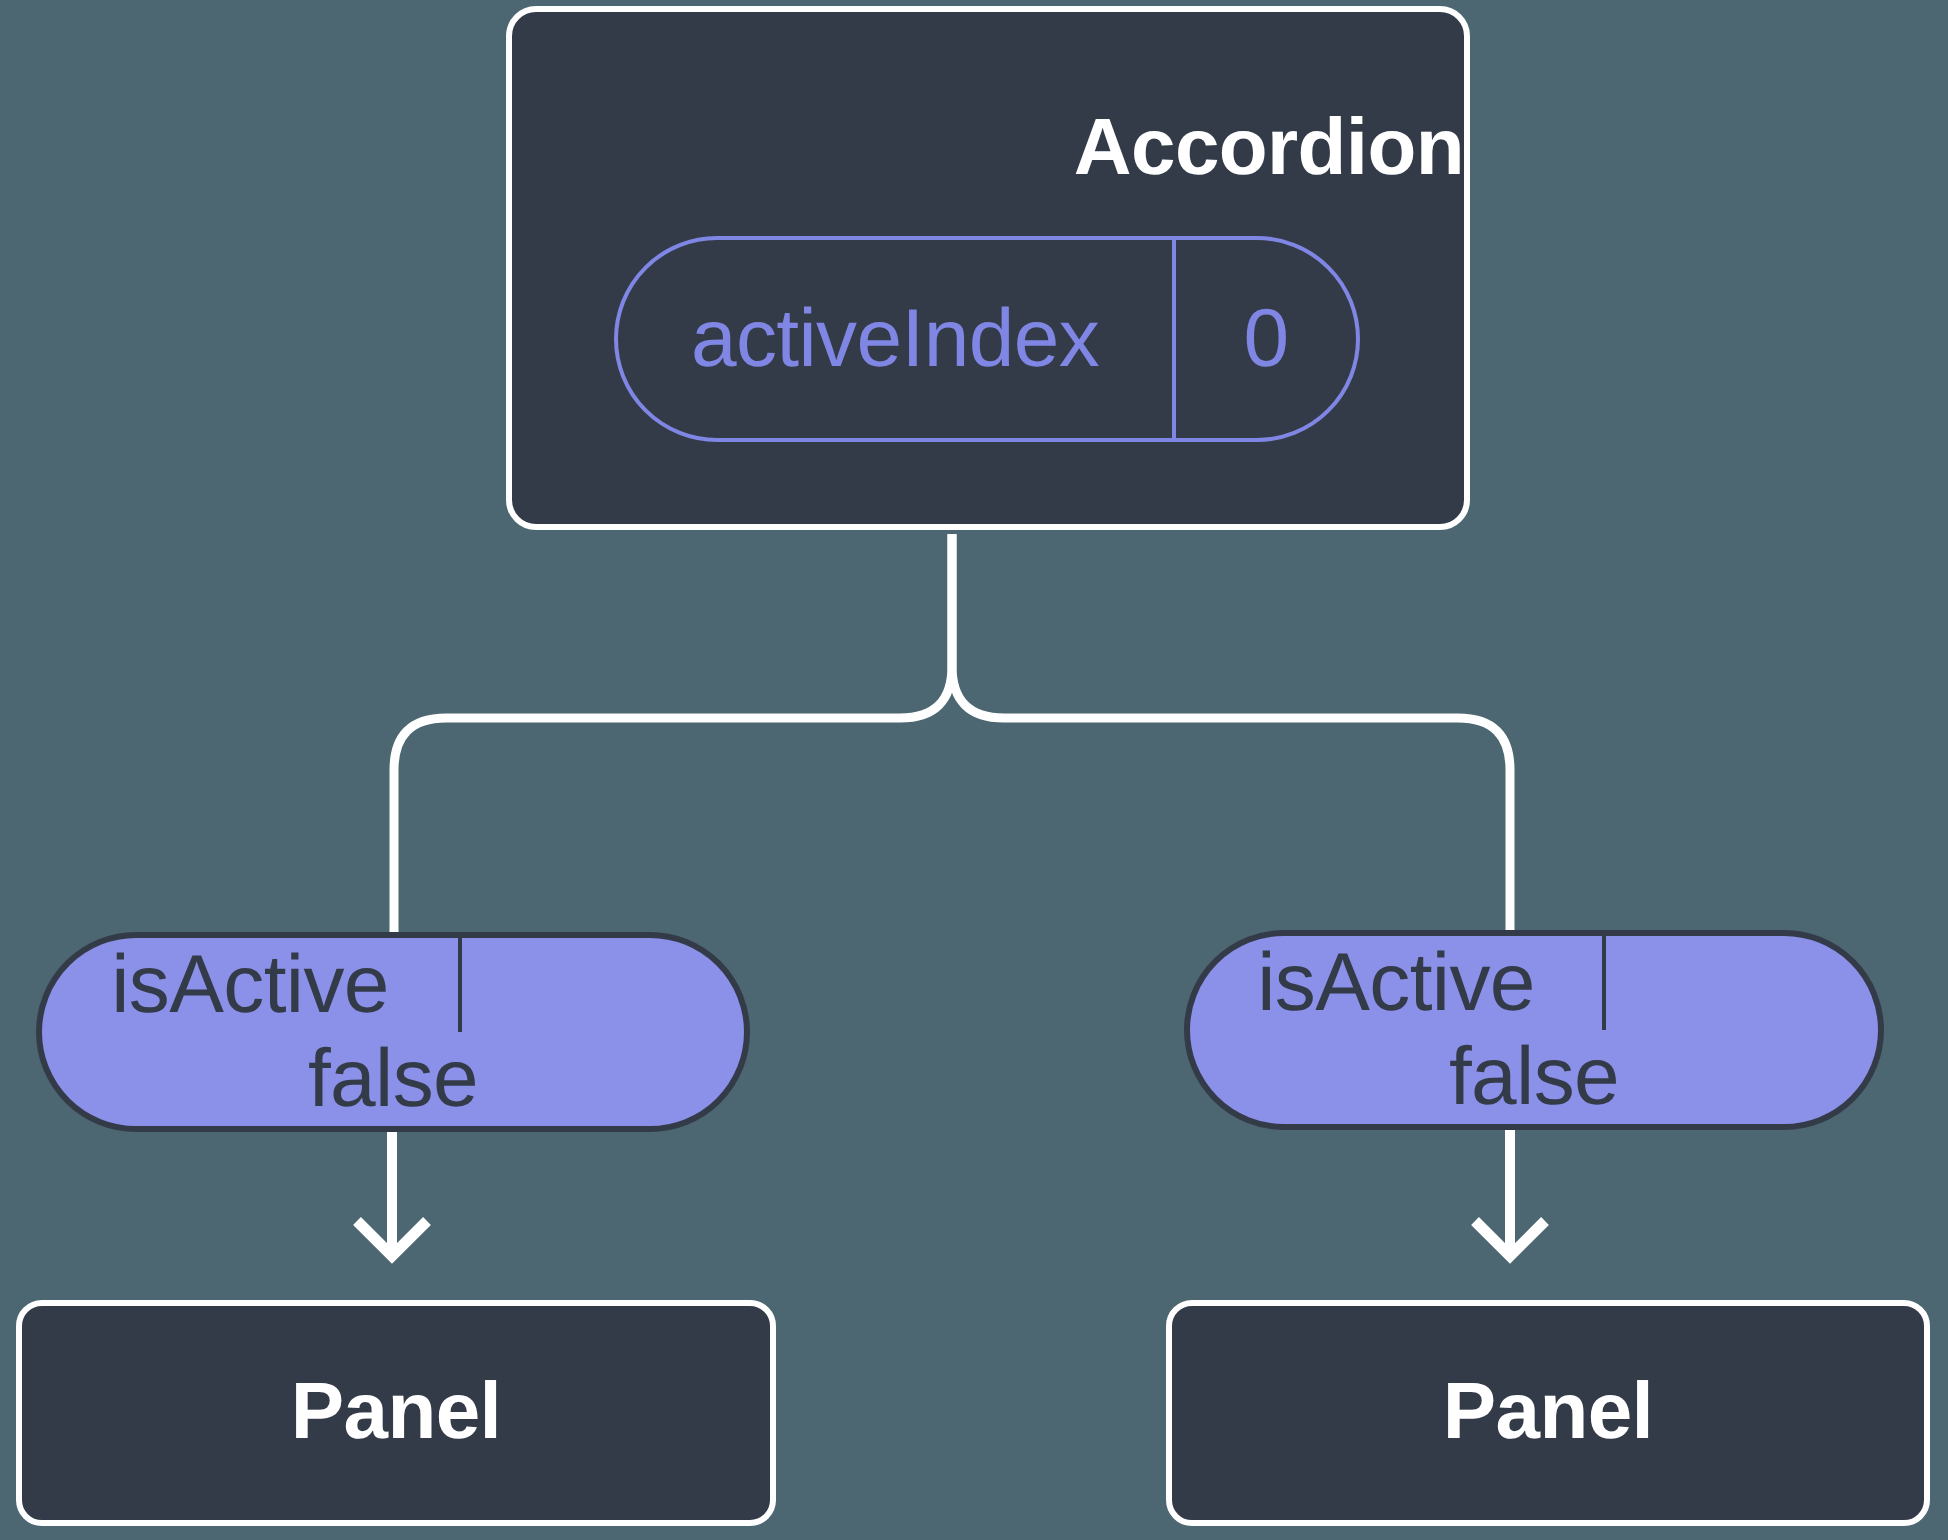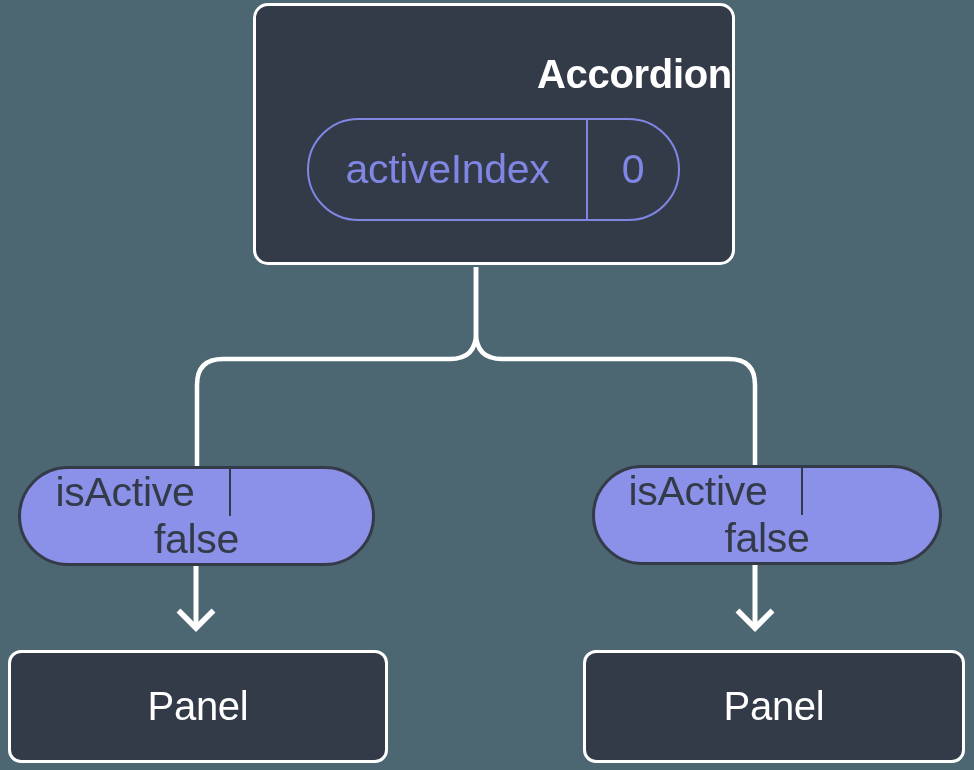--- a/index.html
+++ b/index.html
@@ -96,21 +96,21 @@
   .state-pill-left { left: 18px; top: 466px; width: 357px; }
   .state-pill-left .pill-name { width: 210px; }
   .state-pill-right { left: 592px; top: 465px; width: 350px; }
   .state-pill-right .pill-name { width: 208px; }
   .panel-node {
     top: 650px;
     height: 113px;
     border-radius: 13px;
     display: flex; align-items: center; justify-content: center;
     font-size: 40px;
-    font-weight: 400;
+    font-weight: 700;
     letter-spacing: -0.3px;
   }
   .panel-node-left { left: 8px; width: 380px; }
   .panel-node-right { left: 583px; width: 382px; }
   .connectors path {
     stroke: var(--connector);
     fill: none;
   }
 </style>
 </head>

